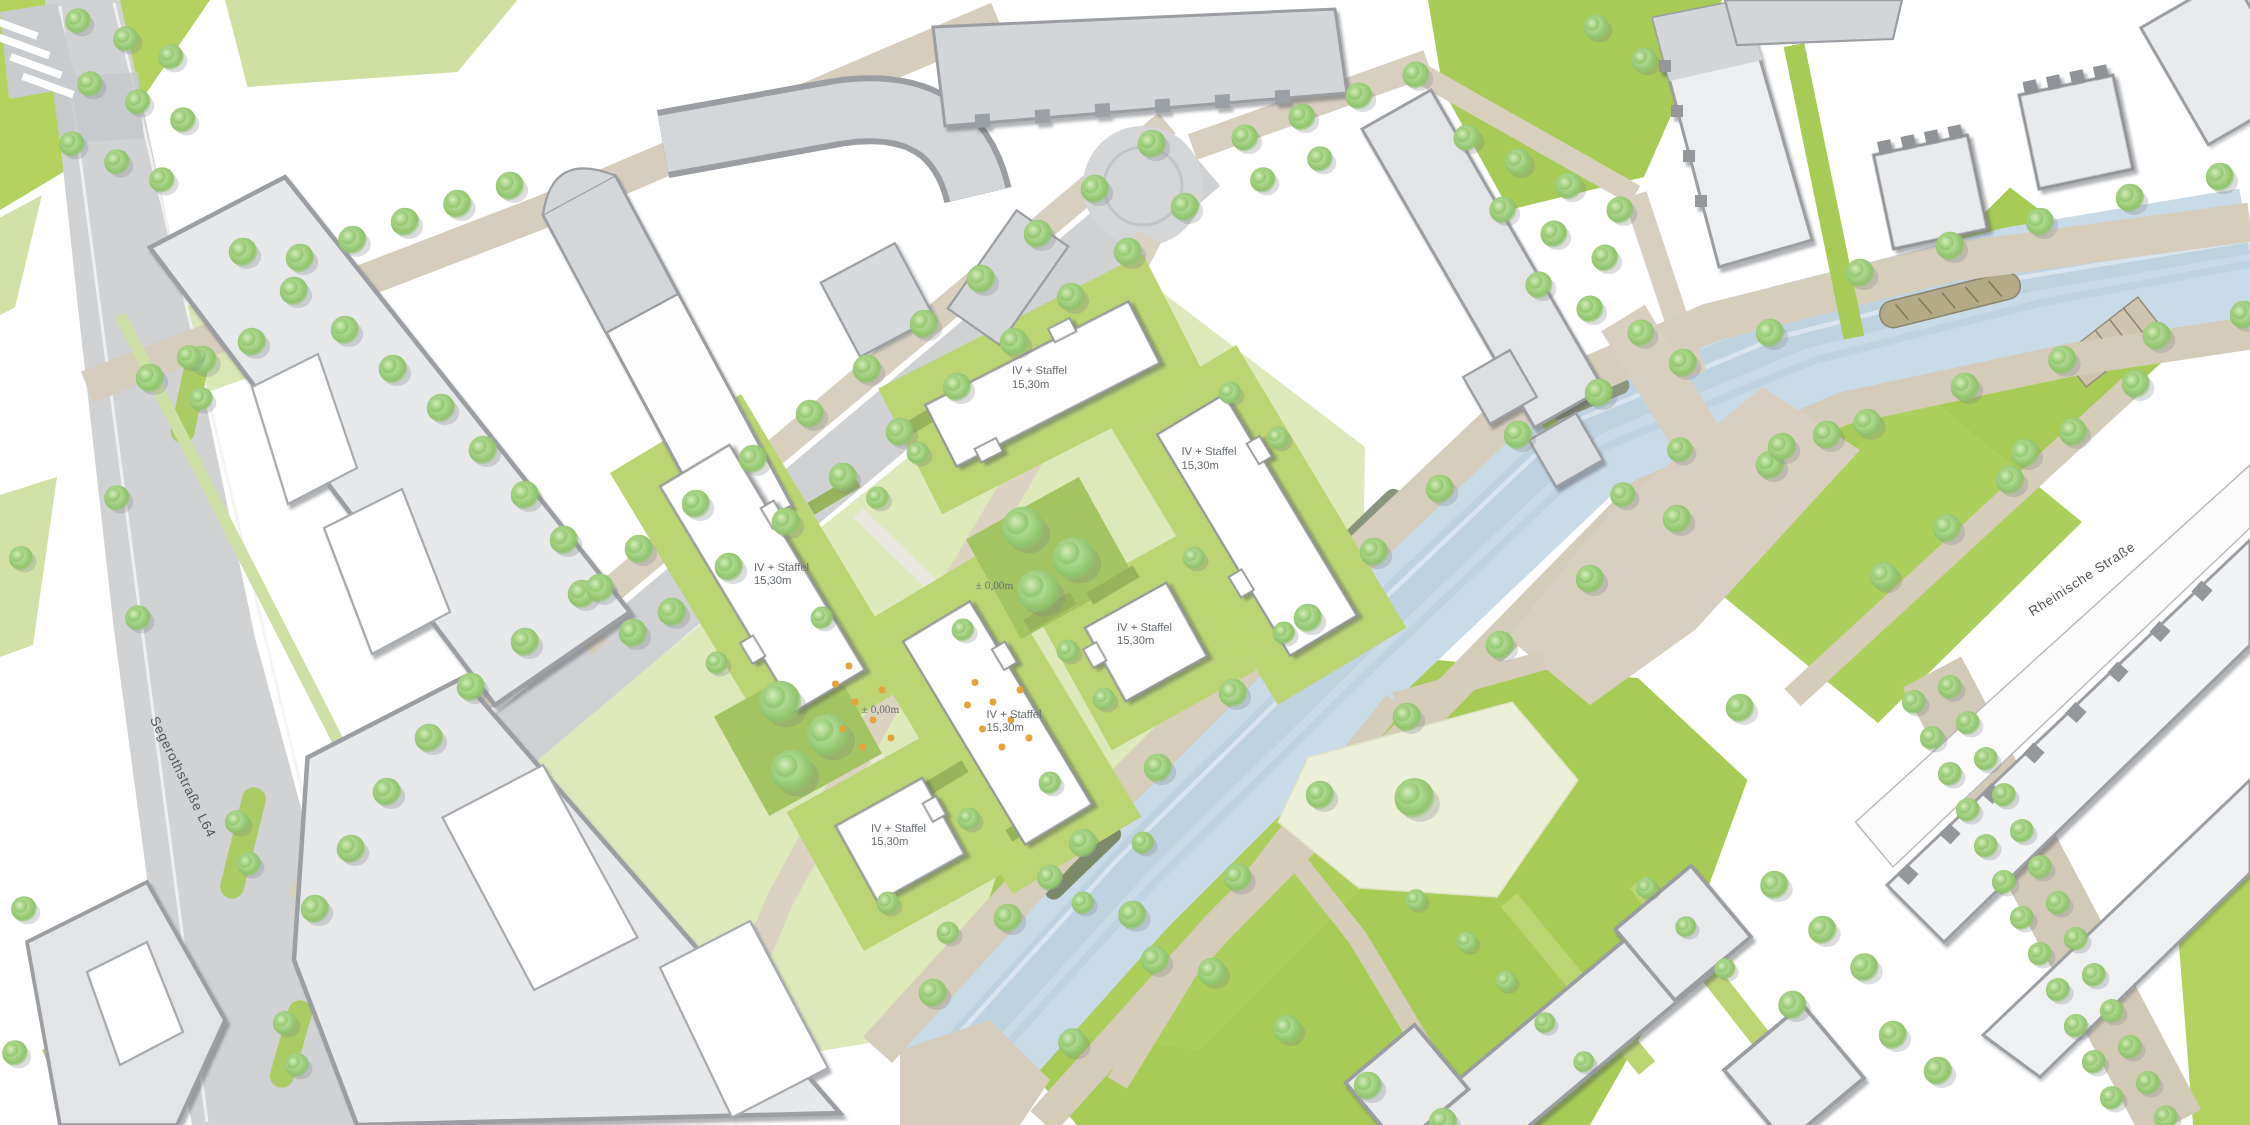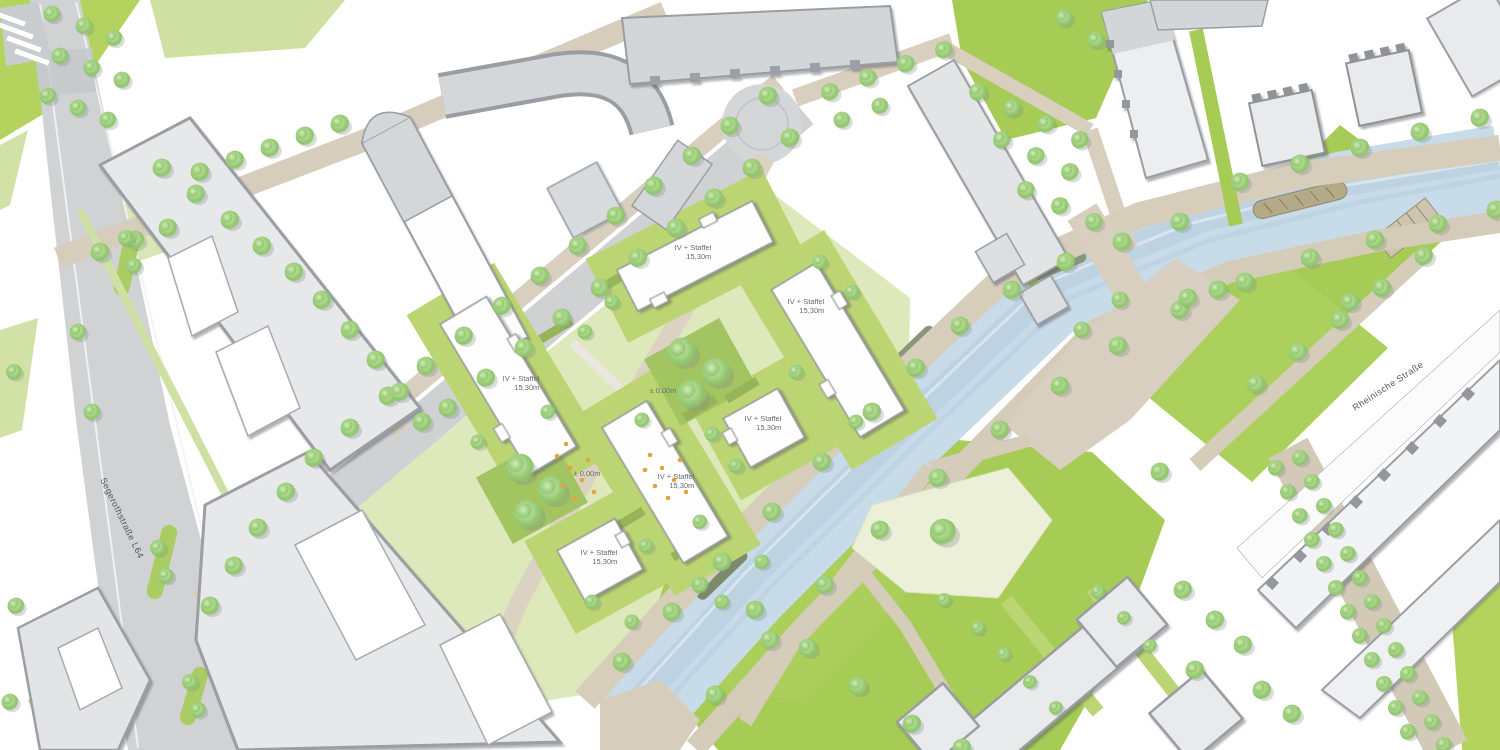--- a/index.html
+++ b/index.html
@@ -1,22 +1,22 @@
 <!DOCTYPE html>
 <html style="--lawn: #a6cc55; --garden: #bcd573; --water: #c8dbe8; --road: #d0d2d4; --path: #d7cdbc; --plaza: #edf0d8; --building_context: #e7e8ea; --building_new: #fefefe; --roof_edge: #9a9da1; --tree: #8fc46c; --accent_dot: #e7a33b; --label_text: #686c70;"><head>
 <meta charset="utf-8">
 <style>
   html,body{margin:0;padding:0;background:#ffffff;}
   #stage{position:relative;width:1500px;height:750px;overflow:hidden;background:#ffffff;
          font-family:"Liberation Sans", sans-serif;}
   #plan{position:absolute;left:0;top:0;}
   #labels{position:absolute;left:0;top:0;width:100%;height:100%;pointer-events:none;}
   .sl{position:absolute;font-size:9px;letter-spacing:.5px;color:#53565a;white-space:nowrap;}
-  .bl{position:absolute;font-size:7.5px;line-height:1.25;color:#686c70;text-align:right;white-space:nowrap;}
-  .lm{position:absolute;font-size:7.5px;color:#6b6f73;white-space:nowrap;}
+  .bl{position:absolute;font-size:7.5px;line-height:1.25;color:#686c70;text-align:left;white-space:nowrap;}
+  .lm{position:absolute;font-size:7.5px;color:#6b6f73;white-space:nowrap;font-family:Liberation Serif, serif;}
   
   .lawn{fill:var(--lawn,#a6cc55)}
   .water-stroke{stroke:var(--water,#c8dbe8)}
   .road{fill:var(--road,#d0d2d4)}
   .path-stroke{stroke:var(--path,#d7cdbc);fill:none}
   .shadowed{filter:drop-shadow(2.5px 3px 1.2px rgba(80,85,92,.45));}
   .soft{filter:drop-shadow(1.5px 2px 1px rgba(80,85,92,.35));}
 </style>
 </head>
 <body>

